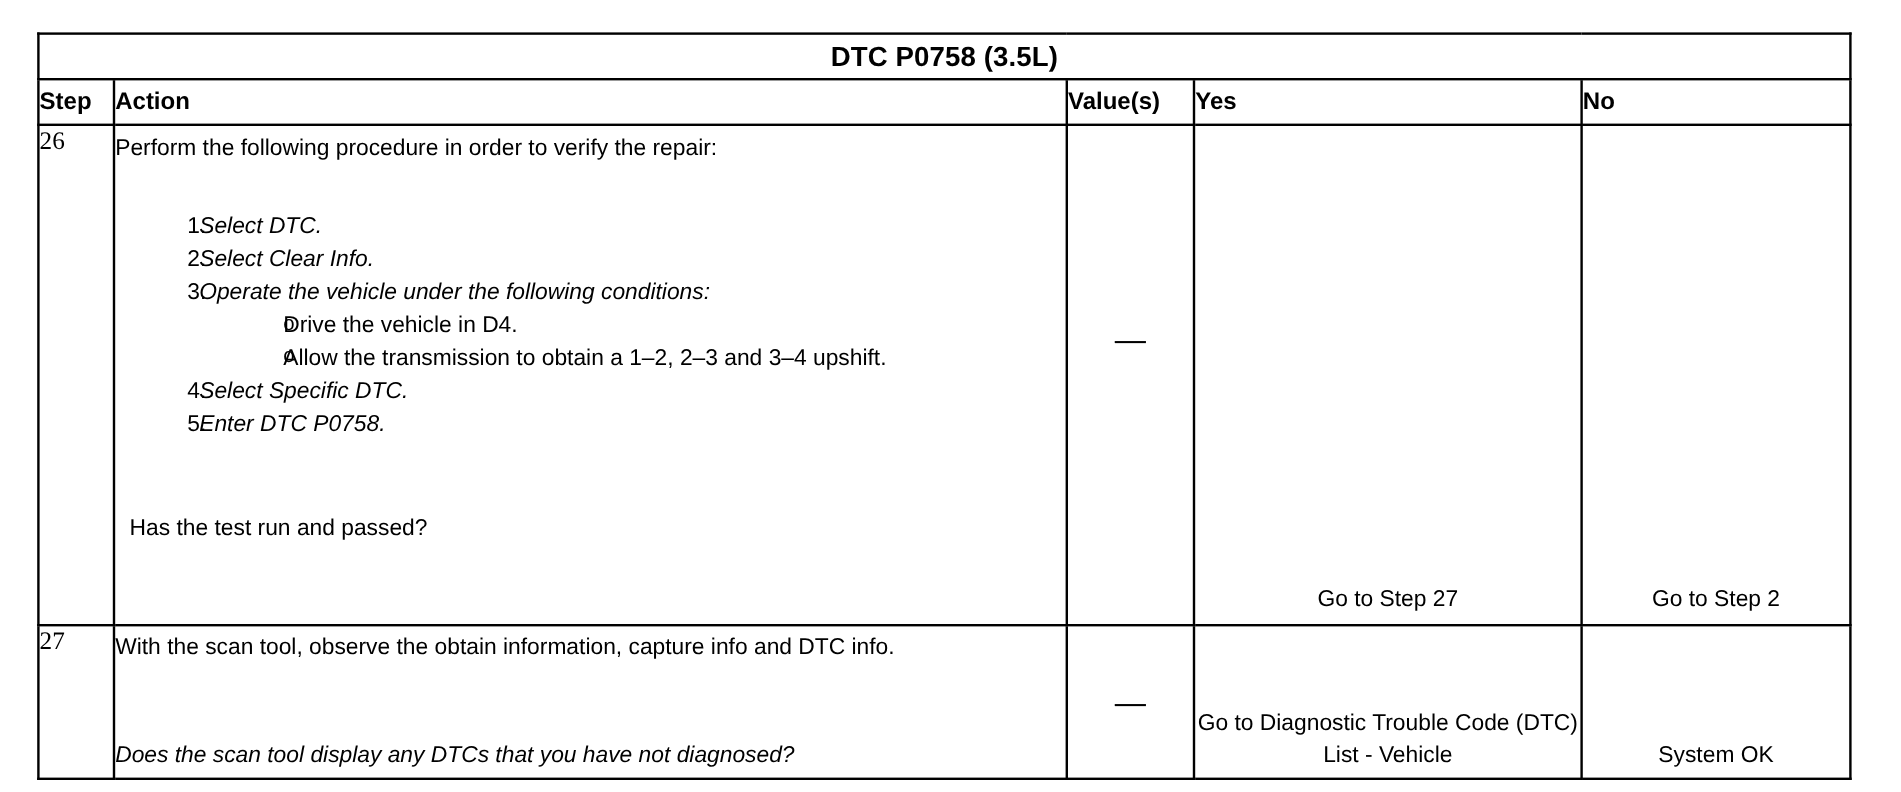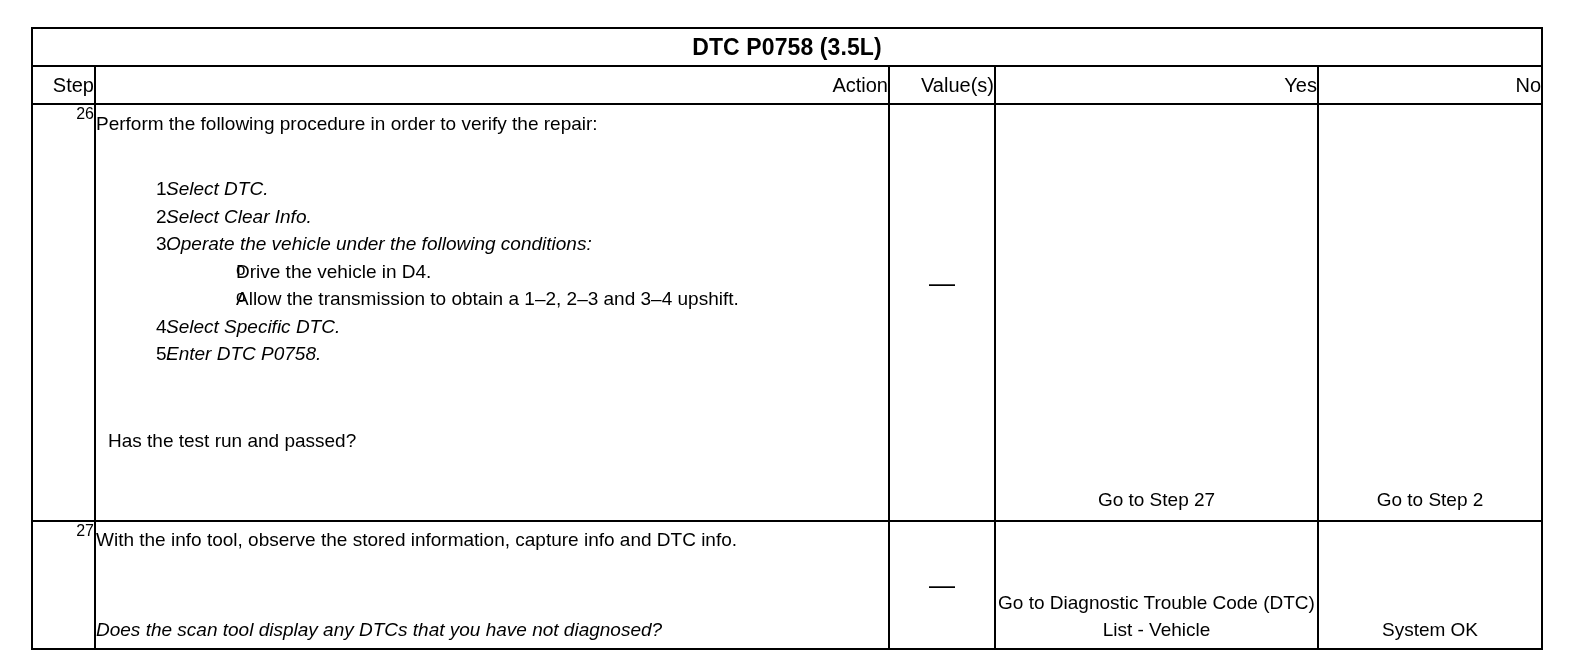--- a/index.html
+++ b/index.html
@@ -54,31 +54,32 @@
     text-align: center;
     vertical-align: middle;
     font-size: 23px;
     font-weight: bold;
     letter-spacing: 0.1px;
   }
 
   
   .header-row th {
     height: 36px;
-    text-align: right;
+    text-align: left;
     vertical-align: middle;
     font-size: 20px;
-    font-weight: normal;
+    font-weight: bold;
   }
 
   
   .cell-step {
-    text-align: right;
+    text-align: left;
     vertical-align: middle;
-    font-size: 16px;
+    font-size: 21px;
+    font-family: Liberation Serif, serif;
   }
   .cell-value {
     text-align: center;
     vertical-align: middle;
     font-size: 26px;
     line-height: 1;
   }
   .cell-yes, .cell-no {
     text-align: center;
     font-size: 19px;
@@ -292,21 +293,21 @@
             <span>Go to Step 2</span>
           </div>
         </td>
       </tr>
 
       <tr>
         <td class="cell-step">27</td>
 
         <td class="cell-action">
           <div class="action-inner-27">
-            <div class="stmt-27">With the info tool, observe the stored information, capture info and DTC info.</div>
+            <div class="stmt-27">With the scan tool, observe the obtain information, capture info and DTC info.</div>
             <div class="question-27">Does the scan tool display any DTCs that you have not diagnosed?</div>
           </div>
         </td>
 
         <td class="cell-value">
           <div class="action-inner-27" style="display:flex;align-items:center;justify-content:center;">
             <span class="dash">—</span>
           </div>
         </td>
 

